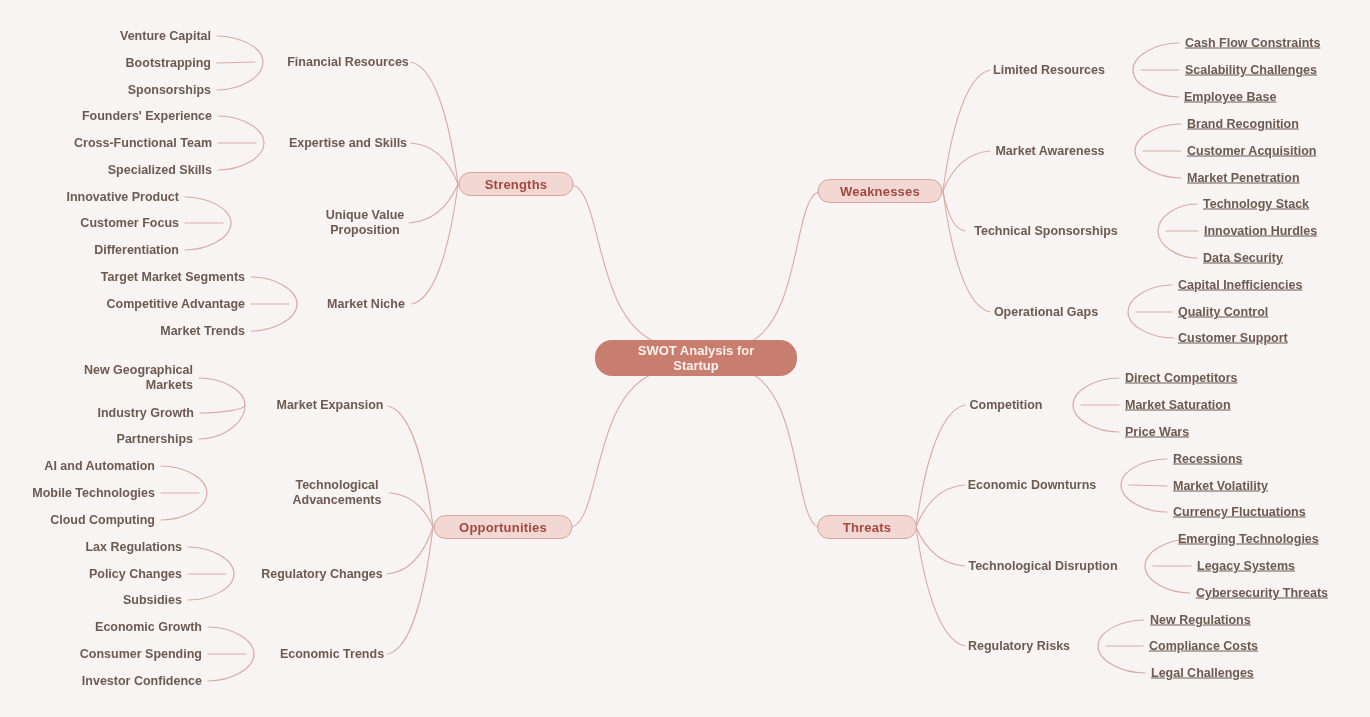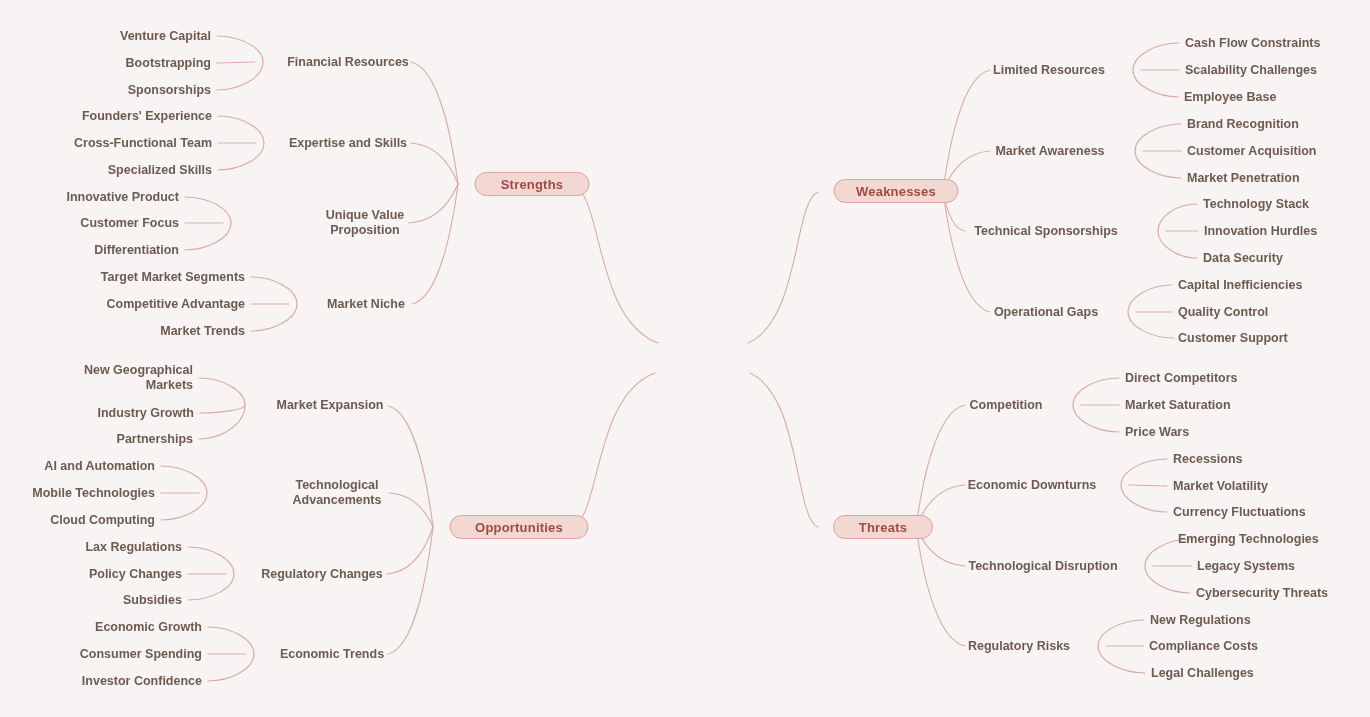--- a/index.html
+++ b/index.html
@@ -8,28 +8,28 @@
     --branch-fill:#f3d7d2; --branch-border:#d9a39e; --branch-text:#a14a44;
     --node-text:#6d5a51;
   }
   html,body{margin:0;padding:0;}
   body{font-family:"Liberation Sans",sans-serif;}
   #canvas{position:relative;width:1370px;height:717px;background:var(--bg);overflow:hidden;}
   #connectors{position:absolute;left:0;top:0;width:1370px;height:717px;}
   .node{position:absolute;font-weight:bold;font-size:12.5px;color:var(--node-text);
         white-space:nowrap;line-height:15px;}
   .leaf-l{transform:translateY(-50%);text-align:right;}
-  .leaf-r{transform:translateY(-50%);text-align:center;}
+  .leaf-r{transform:translateY(-50%);text-align:center;text-decoration:underline;}
   .sub{transform:translate(-50%,-50%);text-align:center;}
   .ml{white-space:pre-line;}
   .pill{position:absolute;transform:translate(-50%,-50%);height:24px;
         background:var(--branch-fill);border:1px solid var(--branch-border);
         color:var(--branch-text);border-radius:13px;
         display:flex;align-items:center;justify-content:center;
-        font-weight:bold;font-size:13px;letter-spacing:.2px;box-sizing:border-box;margin-left:16px;}
+        font-weight:bold;font-size:13px;letter-spacing:.2px;box-sizing:border-box;}
   .center-node{position:absolute;transform:translate(-50%,-50%);width:202px;min-height:34px;
         background:var(--center-fill);color:var(--center-text);border-radius:17px;
         display:flex;align-items:center;justify-content:center;text-align:center;
         font-weight:bold;font-size:13px;line-height:15px;white-space:pre-line;padding:3px 10px;box-sizing:border-box;}
 </style>
 </head>
 <body>
 
 <div id="canvas">
   <svg id="connectors">
@@ -96,20 +96,22 @@
       <path d="M965,405 C935.6,411.1 921.88,484.3 916,527" fill="none" stroke="#d9aba7" stroke-width="1.1" stroke-linecap="round"></path>
       <path d="M965,485 C935.6,487.1 921.88,512.3 916,527" fill="none" stroke="#d9aba7" stroke-width="1.1" stroke-linecap="round"></path>
       <path d="M965,566 C935.6,564.05 921.88,540.65 916,527" fill="none" stroke="#d9aba7" stroke-width="1.1" stroke-linecap="round"></path>
       <path d="M965,646 C935.6,640.05 921.88,568.65 916,527" fill="none" stroke="#d9aba7" stroke-width="1.1" stroke-linecap="round"></path>
       <path d="M573,185 C602.75,194.48 594.25,319.29999999999995 658,343" fill="none" stroke="#d9aba7" stroke-width="1.1" stroke-linecap="round"></path>
       <path d="M818,192 C793.5,201.06 800.5,320.35 748,343" fill="none" stroke="#d9aba7" stroke-width="1.1" stroke-linecap="round"></path>
       <path d="M572,527 C601.05,517.76 592.75,396.1 655,373" fill="none" stroke="#d9aba7" stroke-width="1.1" stroke-linecap="round"></path>
       <path d="M818,527 C794.2,517.76 801,396.1 750,373" fill="none" stroke="#d9aba7" stroke-width="1.1" stroke-linecap="round"></path>
     </svg>
 
+  <div class="center-node" style="left:696px;top:358px">SWOT Analysis for
+Startup</div>
 
   <div class="pill" style="left:516px;top:184px;width:115px">Strengths</div>
   <div class="pill" style="left:880px;top:191px;width:125px">Weaknesses</div>
   <div class="pill" style="left:503px;top:527px;width:139px">Opportunities</div>
   <div class="pill" style="left:867px;top:527px;width:100px">Threats</div>
 
   <div class="node sub" style="left:348px;top:62px">Financial Resources</div>
   <div class="node sub" style="left:348px;top:143px">Expertise and Skills</div>
   <div class="node sub ml" style="left:365px;top:223px">Unique Value
 Proposition</div>

